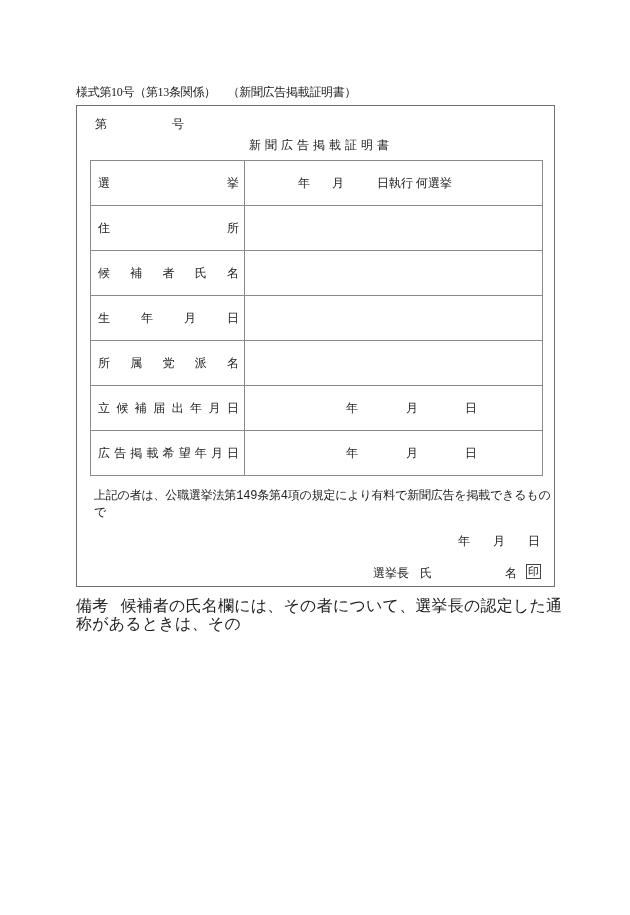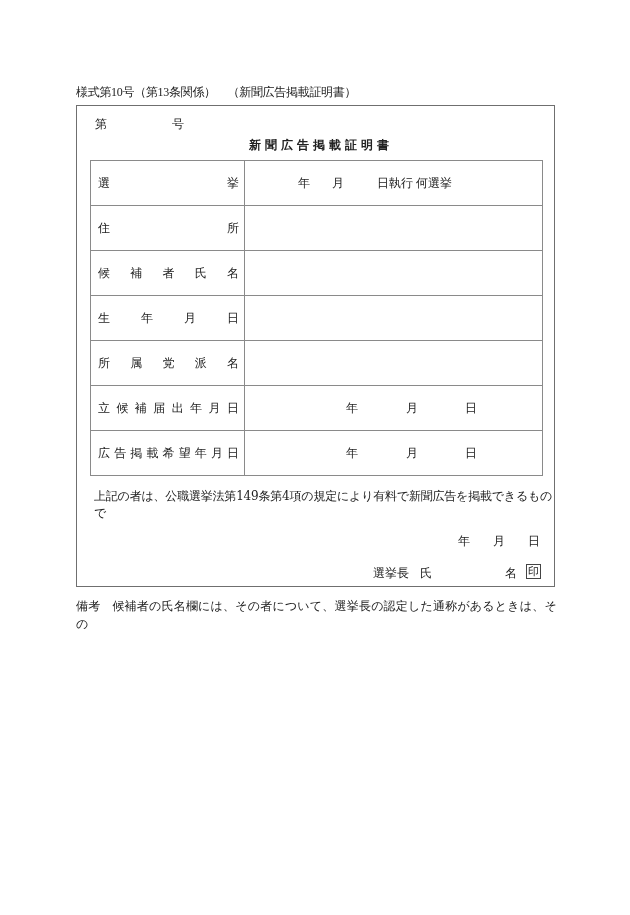--- a/index.html
+++ b/index.html
@@ -37,21 +37,21 @@
       top: 116px;
     }
     .doc-title {
       left: 0;
       width: 630px;
       top: 137px;
       text-align: center;
       font-size: 12px;
       letter-spacing: 4px;
     }
-    .doc-title span { padding-left: 12px; font-weight: bold; }
+    .doc-title span { padding-left: 12px; }
     table.cert {
       position: absolute;
       left: 90px;
       top: 160px;
       width: 453px;
       border-collapse: collapse;
       table-layout: fixed;
     }
     table.cert td {
       border: 1.5px solid #8a8a8a;
@@ -80,41 +80,41 @@
       white-space: nowrap;
     }
     .statement {
       left: 82px;
       top: 488px;
       width: 474px;
       font-size: 12px;
       line-height: 17px;
       letter-spacing: -0.2px;
     }
-    .statement .indent { padding-left: 12px; }
+    .statement .indent { padding-left: 12px; font-family: Liberation Mono, monospace; }
     .date-line {
       top: 533px;
       font-size: 12px;
     }
     .seal-line {
       top: 565px;
       font-size: 12px;
     }
     .seal-box {
       display: inline-block;
       border: 1px solid #444;
       padding: 0 1px;
       line-height: 13px;
       font-size: 11px;
     }
     .remark {
       left: 76px;
       top: 597px;
       width: 490px;
-      font-size: 12px;
+      font-size: 16px;
       line-height: 18px;
       letter-spacing: 0.2px;
     }
     .remark .second-line { padding-left: 24px; }
   </style>
 </head>
 <body>
 
 <div class="abs form-caption">様式第10号（第13条関係）　（新聞広告掲載証明書）</div>
 

